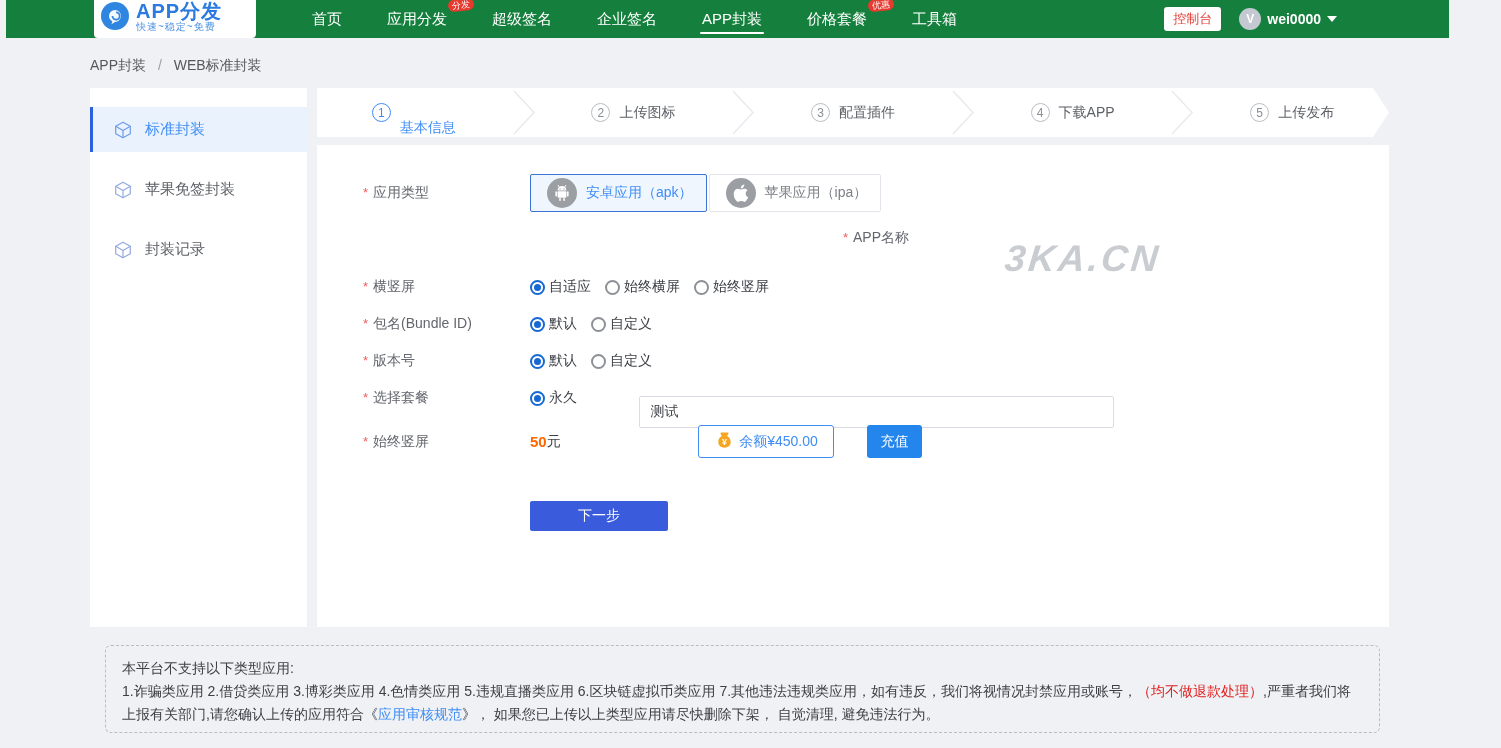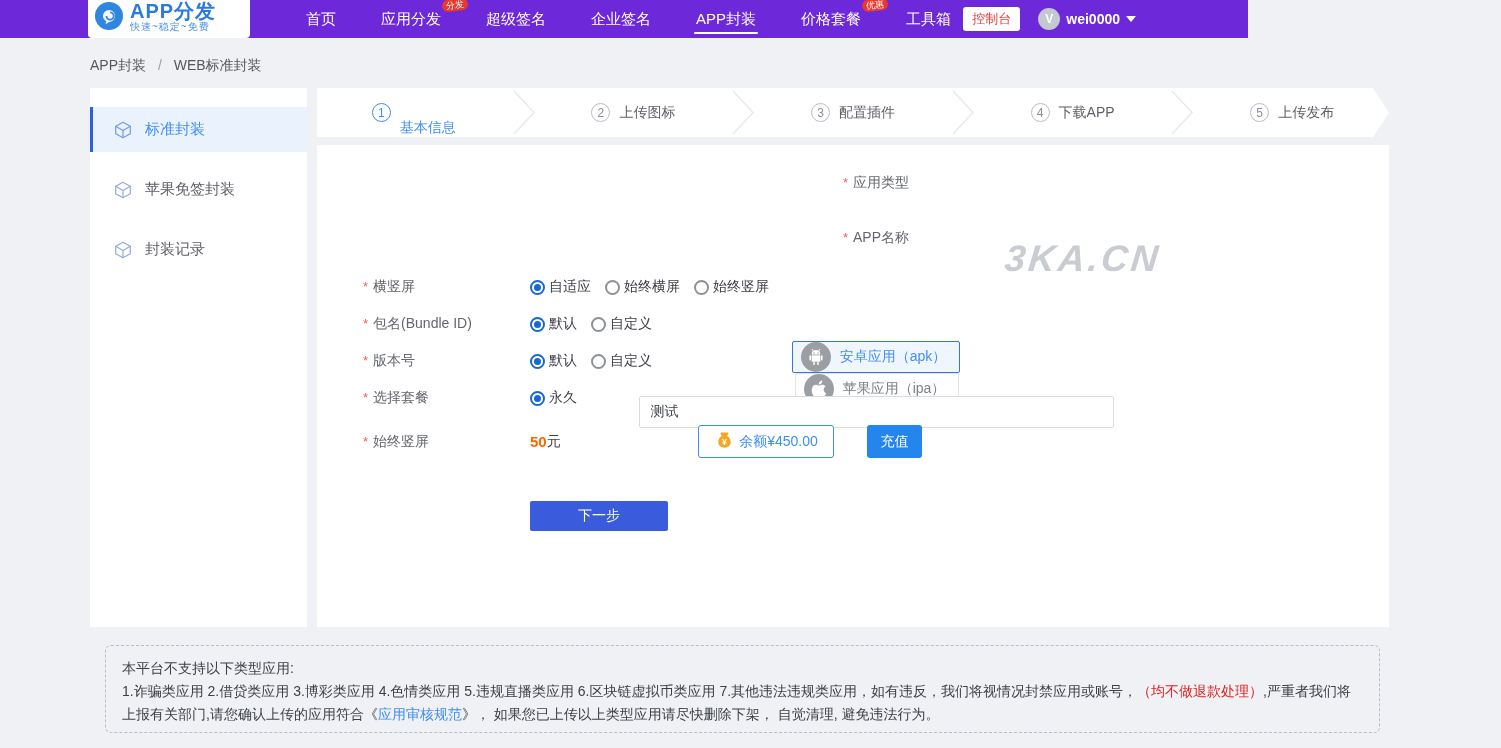--- a/index.html
+++ b/index.html
@@ -1,21 +1,21 @@
 <!DOCTYPE html>
 <html><head>
 <meta charset="utf-8">
 <style>
   * { margin:0; padding:0; box-sizing:border-box; }
   html,body { background:#e9ebee; }
   body { font-family:"Liberation Sans","DejaVu Sans",sans-serif; }
   .stage { position:relative; width:1501px; height:748px; background:#eff1f4; overflow:hidden; }
 
   
-  .navbar { position:absolute; top:0; left:0; width:1248px; height:38px; background:#6d28d9; }
+  .navbar { position:absolute; top:0; left:6px; width:1443px; height:38px; background:#15803d; }
   .logo-box { position:absolute; left:88px; top:0; width:162px; height:38px; background:#fff;
               border-radius:0 0 4px 4px; display:flex; align-items:center; padding:2px 8px 4px 6px; gap:6px; }
   .logo-title { font-size:20px; font-weight:bold; color:#2a7ae0; line-height:18px; letter-spacing:1px; }
   .logo-tagline { font-size:10px; color:#4a90e2; letter-spacing:1px; }
   .nav-items { position:absolute; left:306px; top:0; height:38px; display:flex; gap:45px; align-items:stretch; }
   .nav-item { position:relative; display:flex; align-items:center; color:#fff; font-size:15px; cursor:pointer; white-space:nowrap; }
   .nav-item.active::after { content:""; position:absolute; left:-2px; right:-2px; bottom:4px; height:2px; background:#fff; border-radius:1px; }
   .nav-badge { position:absolute; top:-1px; right:-27px; background:#e8392f; color:#fff; font-size:9px;
                line-height:12px; padding:0 4px; border-radius:7px; transform:rotate(-6deg); }
   .nav-right { position:absolute; right:112px; top:0; height:38px; display:flex; align-items:center; gap:18px; }
@@ -50,22 +50,22 @@
   .step-label { font-size:14px; color:#5d6167; }
   .step.active .step-num { border-color:#3f8df5; color:#3f8df5; }
   .step.active .step-label { color:#3f8df5;margin-top:30px; }
   .step-sep { flex:0 0 auto; align-self:center; }
 
   
   .main-panel { position:absolute; left:317px; top:145px; width:1072px; height:482px; background:#fff; padding-top:29px; }
   .form-row { display:flex; align-items:center; margin-left:46px; position:relative; }
   .f-label { flex:0 0 167px; font-size:14px; color:#63666d; }
   .f-label .req { color:#f35c5c; margin-right:5px; font-size:13px; }
-  .row-type { height:38px; margin-bottom:17px;flex-direction:column; }
-  .type-btn { display:flex; align-items:center; gap:9px; height:38px; padding:0 13px 0 8px; border-radius:2px;
+  .row-type { height:38px; margin-bottom:17px; }
+  .type-btn { display:flex; align-items:center; gap:9px; height:38px; padding:0 13px 0 16px; border-radius:2px;
               font-size:14px; cursor:pointer; background:#fff; }
   .type-btn.selected { border:1px solid #3c74d6; background:#f0f6fe; color:#3f8df5; }
   .type-btn.plain { border:1px solid #e2e5ea; color:#7c8087; margin-left:2px; }
   .type-icon { width:30px; height:30px; flex:0 0 auto; }
   .row-input { height:32px; margin-bottom:16px;flex-direction:column; }
   .text-input { width:475px; height:32px; border:1px solid #d9dde3; border-radius:2px; padding:8px 11px;
                 font-size:14px; color:#3b3e44; font-family:inherit; outline:none; background:#fff; }
   .row-input-focus { height:34px; margin-bottom:17px; }
   .text-input.focused { height:34px; border:1px solid #3f8df5; box-shadow:0 0 5px rgba(64,142,245,.45); }
   .row-radio { height:20px; margin-bottom:17px; }

